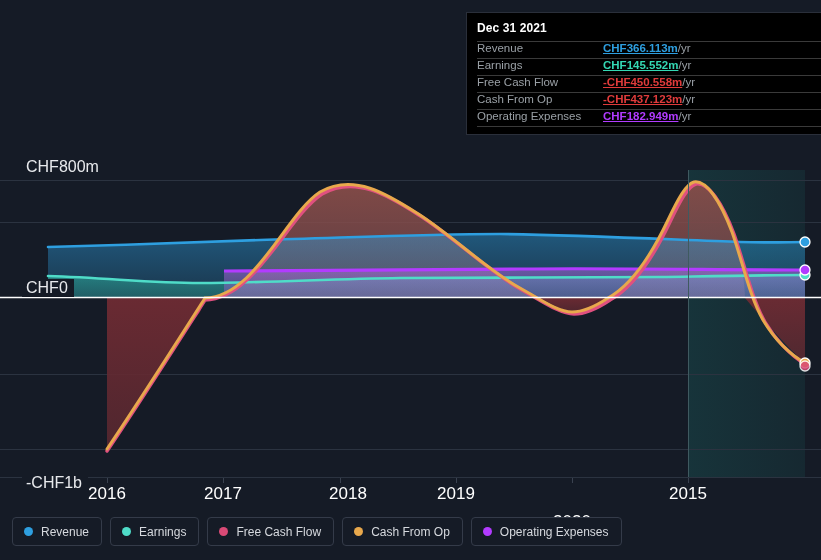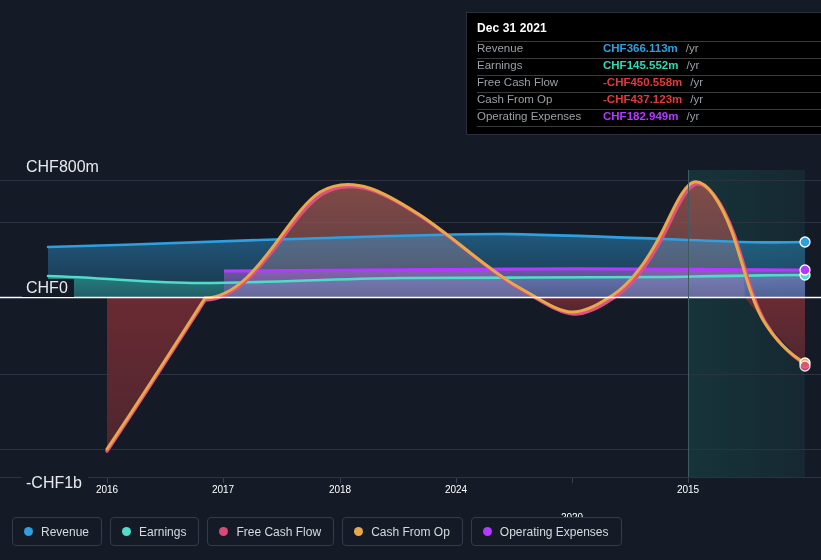--- a/index.html
+++ b/index.html
@@ -53,42 +53,43 @@
   }
   .tt-row.noline { border-top: none; }
   .tt-label {
     width: 126px;
     color: #9aa0a6;
     flex: 0 0 126px;
     overflow: hidden;
   }
   .tt-val {
     font-weight: bold;
-    margin-right: 8px;
+    margin-right: 0;
+    text-decoration: underline;
   }
   .tt-unit { color: #9aa0a6; font-weight: normal; }
   .tt-bottom-rule {
     border-top: 1px solid #3a3a3a;
     height: 2px;
   }
 
   
   .ylabel {
     position: absolute;
     font-size: 16px;
     color: #e8eaed;
     background: #151b26;
     padding: 0 6px 0 4px;
     z-index: 12;
     white-space: nowrap;
   }
   .ylabel.zero { background: #151b26; }
   .xlabel {
     position: absolute;
-    font-size: 10px;
+    font-size: 17px;
     color: #ffffff;
     transform: translateX(-50%);
     z-index: 12;
     white-space: nowrap;
   }
 
   
   .legend {
     position: absolute;
     left: 12px; bottom: 14px;
@@ -233,22 +234,22 @@
       <circle cx="805" cy="242" r="5" fill="#2e9fe0" stroke="#ffffff" stroke-width="1.3"></circle>
     </g>
   </svg>
 
   <div class="ylabel" style="left:22px; top:158px;">CHF800m</div>
   <div class="ylabel zero" style="left:22px; top:279px;">CHF0</div>
   <div class="ylabel" style="left:22px; top:474px;">-CHF1b</div>
 
   <div class="xlabel" style="left:107px; top:484px;">2016</div>
   <div class="xlabel" style="left:223px; top:484px;text-align:center;">2017</div>
-  <div class="xlabel" style="left:340px; top:484px;">2018</div>
-  <div class="xlabel" style="left:456px; top:484px;">2024</div>
+  <div class="xlabel" style="left:348px; top:484px;">2018</div>
+  <div class="xlabel" style="left:456px; top:484px;">2019</div>
   <div class="xlabel" style="left:572px; top:484px;margin-top:28px;">2020</div>
   <div class="xlabel" style="left:688px; top:484px;">2015</div>
 
   <div class="tooltip">
     <div class="tt-date">Dec 31 2021</div>
 
     <div class="tt-row">
       <span class="tt-label">Revenue</span>
       <span class="tt-val" style="color:#2e9fe0">CHF366.113m</span>
       <span class="tt-unit">/yr</span>

